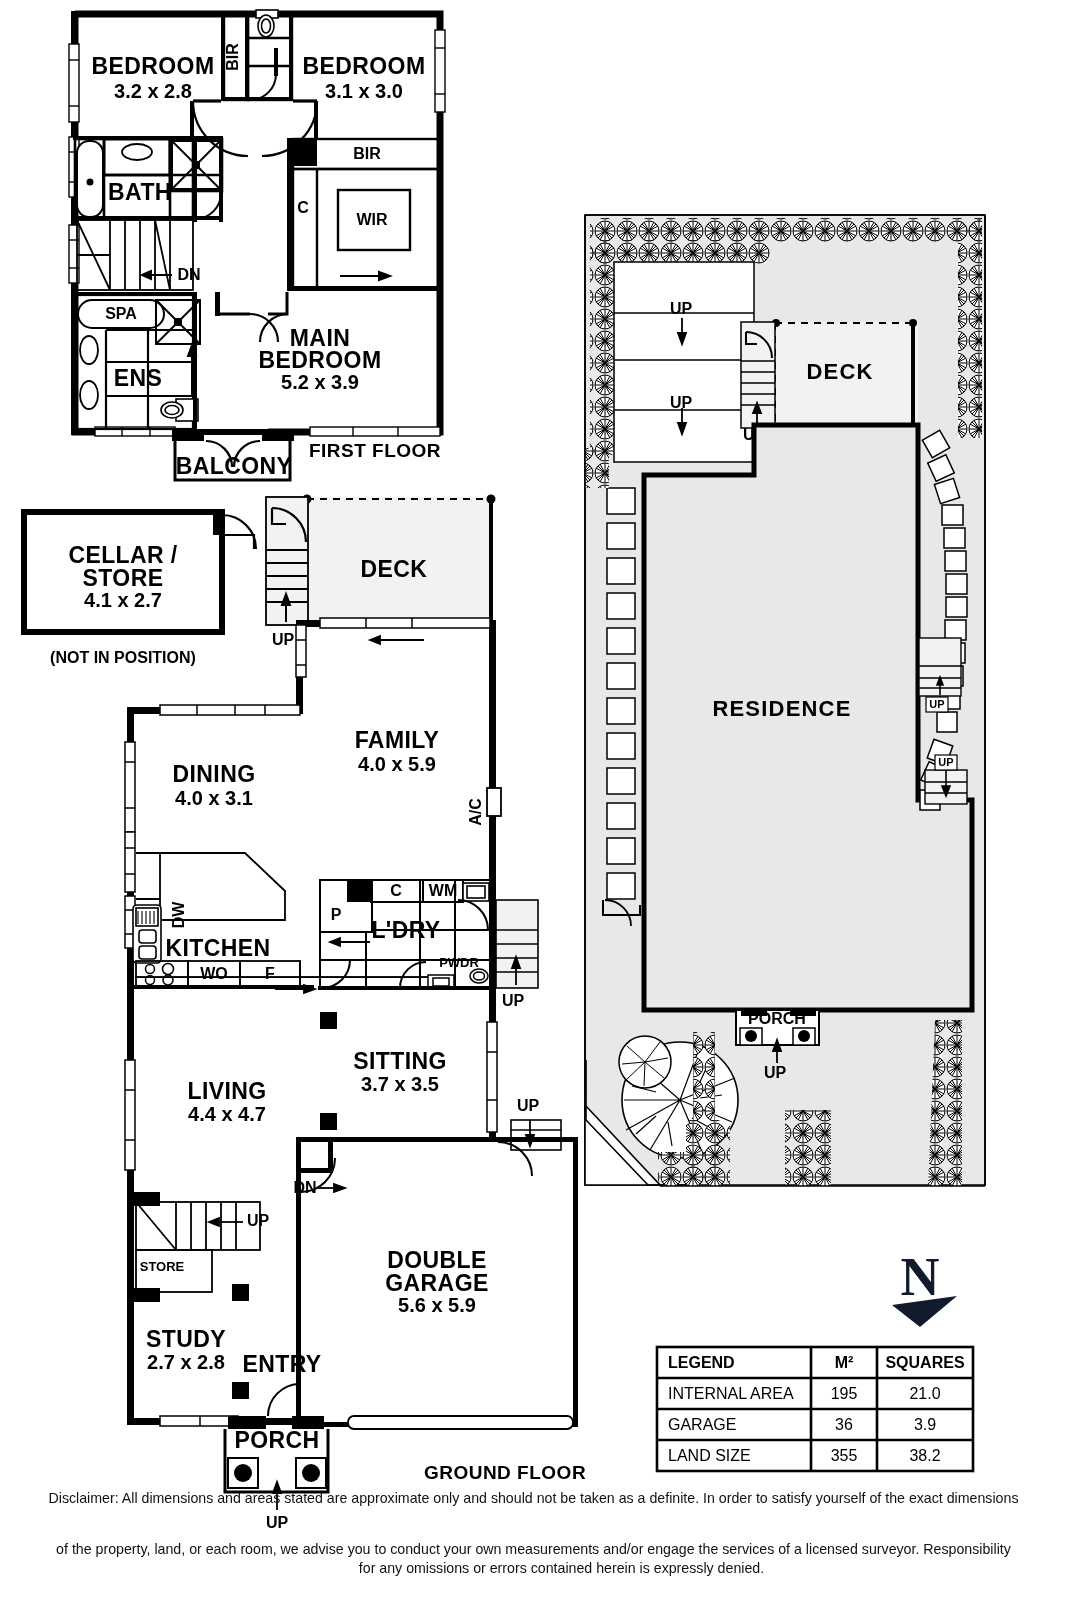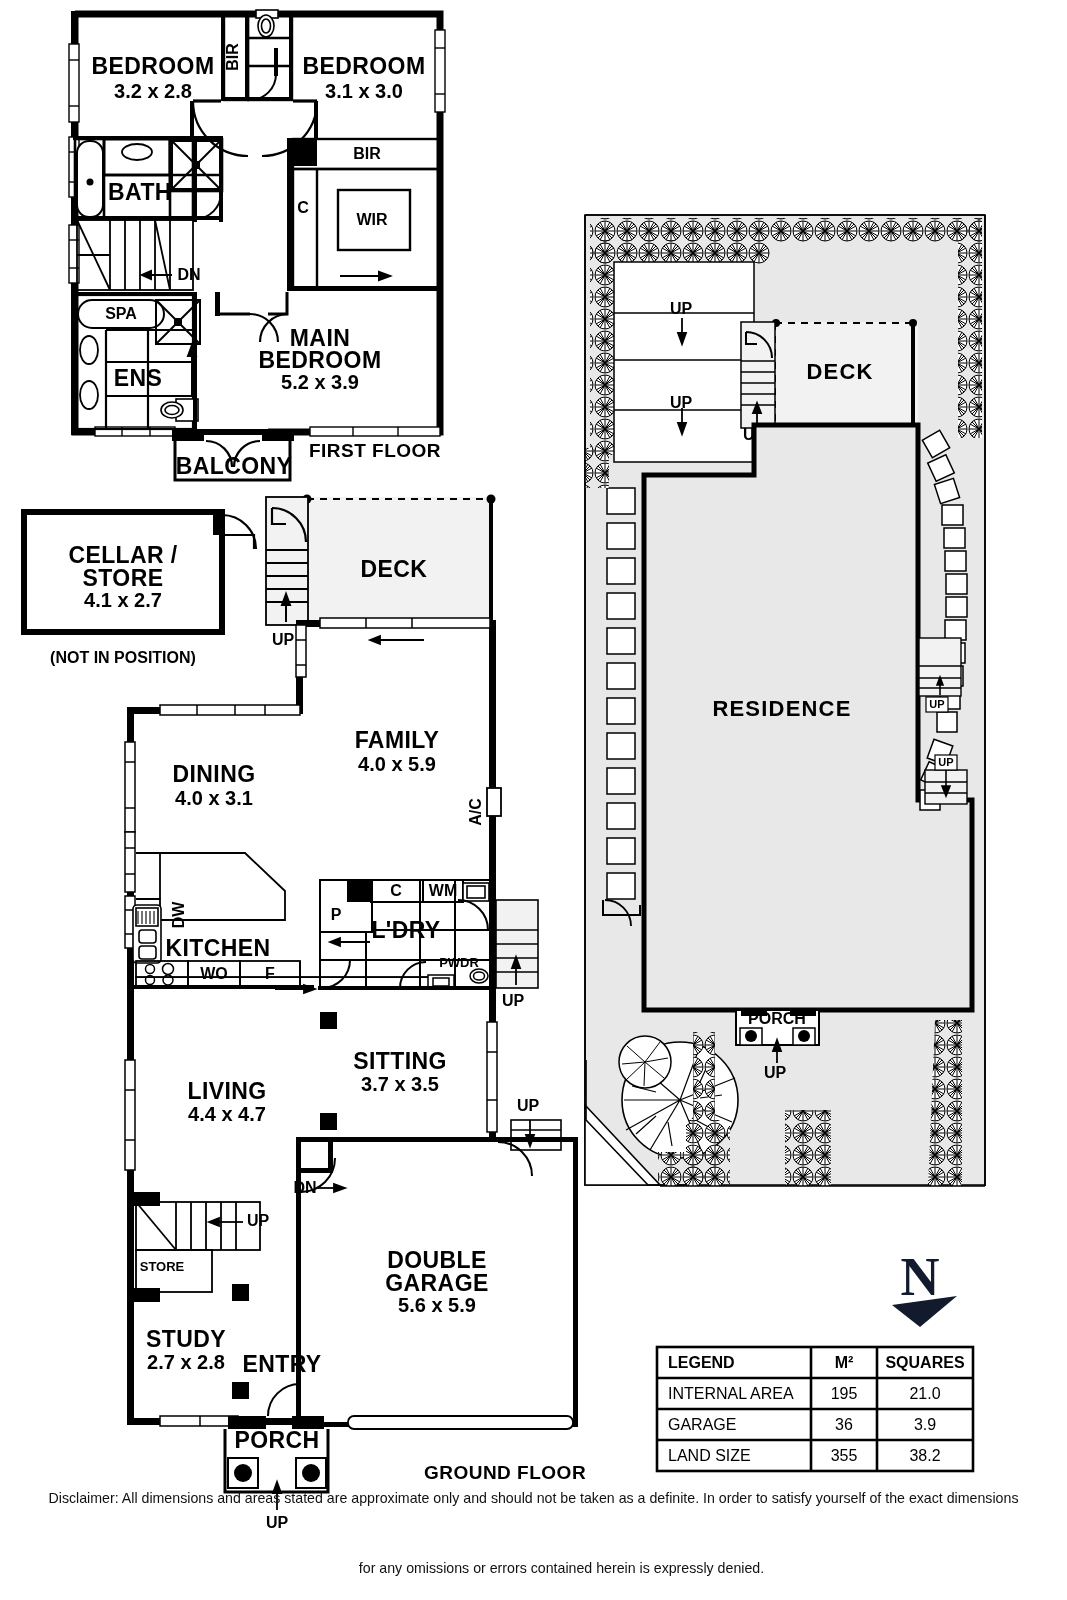--- a/index.html
+++ b/index.html
@@ -740,15 +740,16 @@
     <text class="legend-cell" x="844" y="1430" text-anchor="middle">36</text>
     <text class="legend-cell" x="925" y="1430" text-anchor="middle">3.9</text>
 
     <text class="legend-cell" x="668" y="1461" text-anchor="start">LAND SIZE</text>
     <text class="legend-cell" x="844" y="1461" text-anchor="middle">355</text>
     <text class="legend-cell" x="925" y="1461" text-anchor="middle">38.2</text>
   </g>
 </svg>
 
 <div class="disclaimer" style="top:1489px;">Disclaimer: All dimensions and areas stated are approximate only and should not be taken as a definite. In order to satisfy yourself of the exact dimensions</div>
+<div class="disclaimer" style="top:1540px;">of the property, land, or each room, we advise you to conduct your own measurements and/or engage the services of a licensed surveyor. Responsibility</div>
 <div class="disclaimer" style="top:1559px;margin-left:28px;">for any omissions or errors contained herein is expressly denied.</div>
 
 </div>
 
 </body></html>

